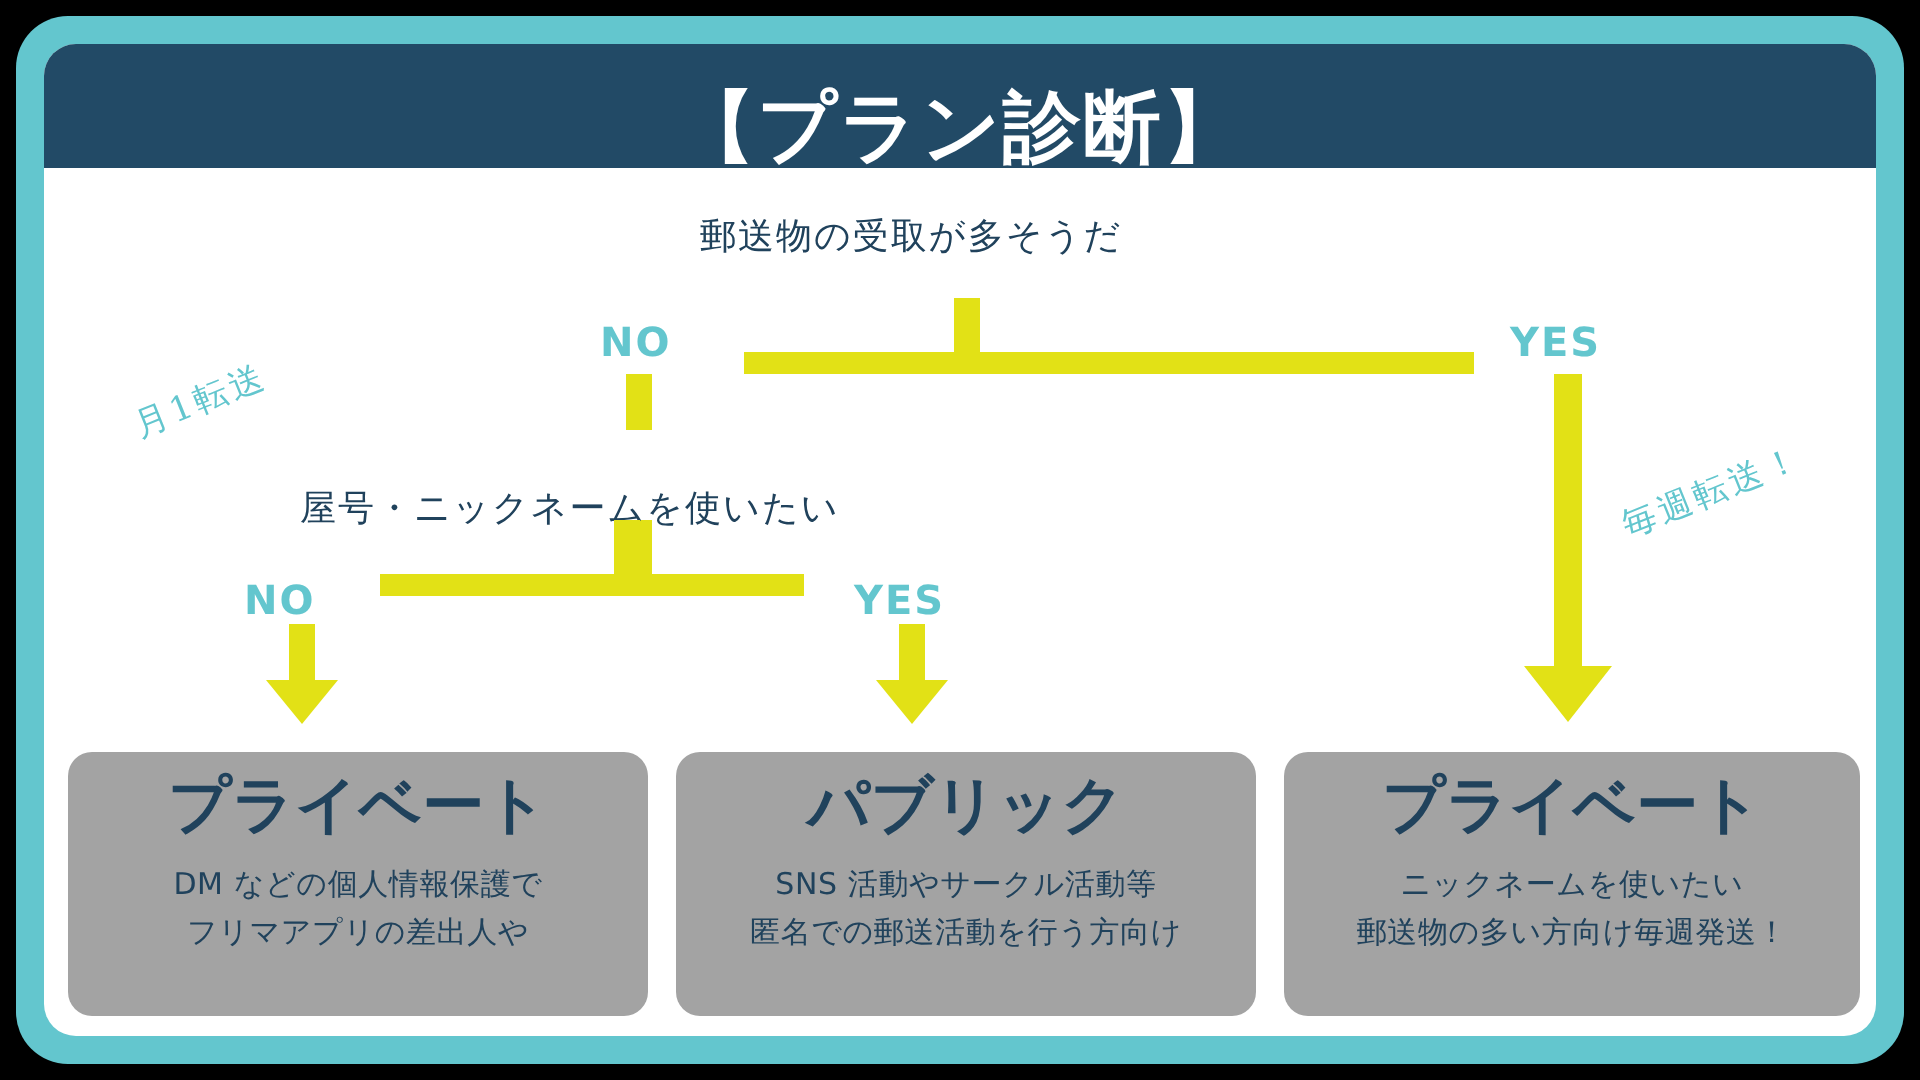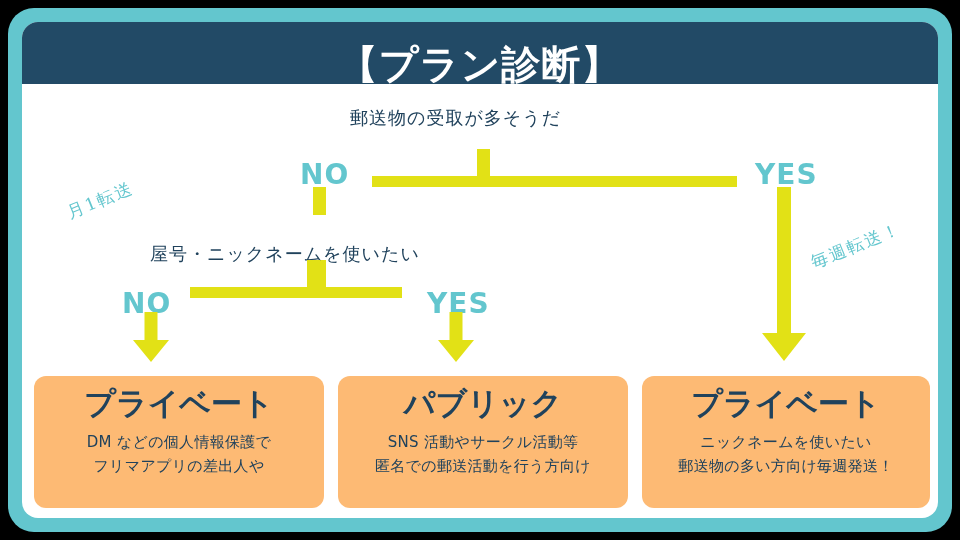--- a/index.html
+++ b/index.html
@@ -58,21 +58,21 @@
     white-space:nowrap;
     letter-spacing:1px;
   }
   .q1{ left:328px; top:84px; }
   .q2{ left:128px; top:220px; }
 
   .label-yn{
     position:absolute;
     color:#63c6ce;
     font-weight:bold;
-    font-size:28px;
+    font-size:20px;
     letter-spacing:1px;
     line-height:1;
     white-space:nowrap;
   }
   .no1{ left:278px; top:139px; }
   .yes1{ left:733px; top:139px; }
   .no2{ left:100px; top:268px; }
   .yes2{ left:405px; top:268px; }
 
   
@@ -136,21 +136,21 @@
   
   .cards{
     position:absolute;
     left:0; top:354px;
     width:916px; height:142px;
   }
   .card{
     position:absolute;
     top:0;
     height:132px;
-    background:#fdba74;
+    background:#a3a3a3;
     border-radius:12px;
     box-sizing:border-box;
     padding:10px 0 0 0;
   }
   .card1{ left:12px;  width:290px; }
   .card2{ left:316px; width:290px; }
   .card3{ left:620px; width:288px; }
 
   .card-title{
     color:#20425c;

